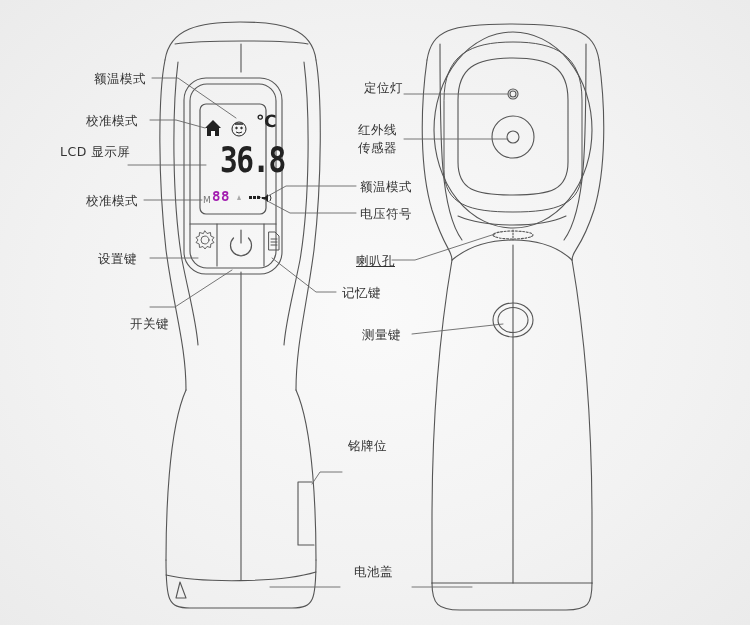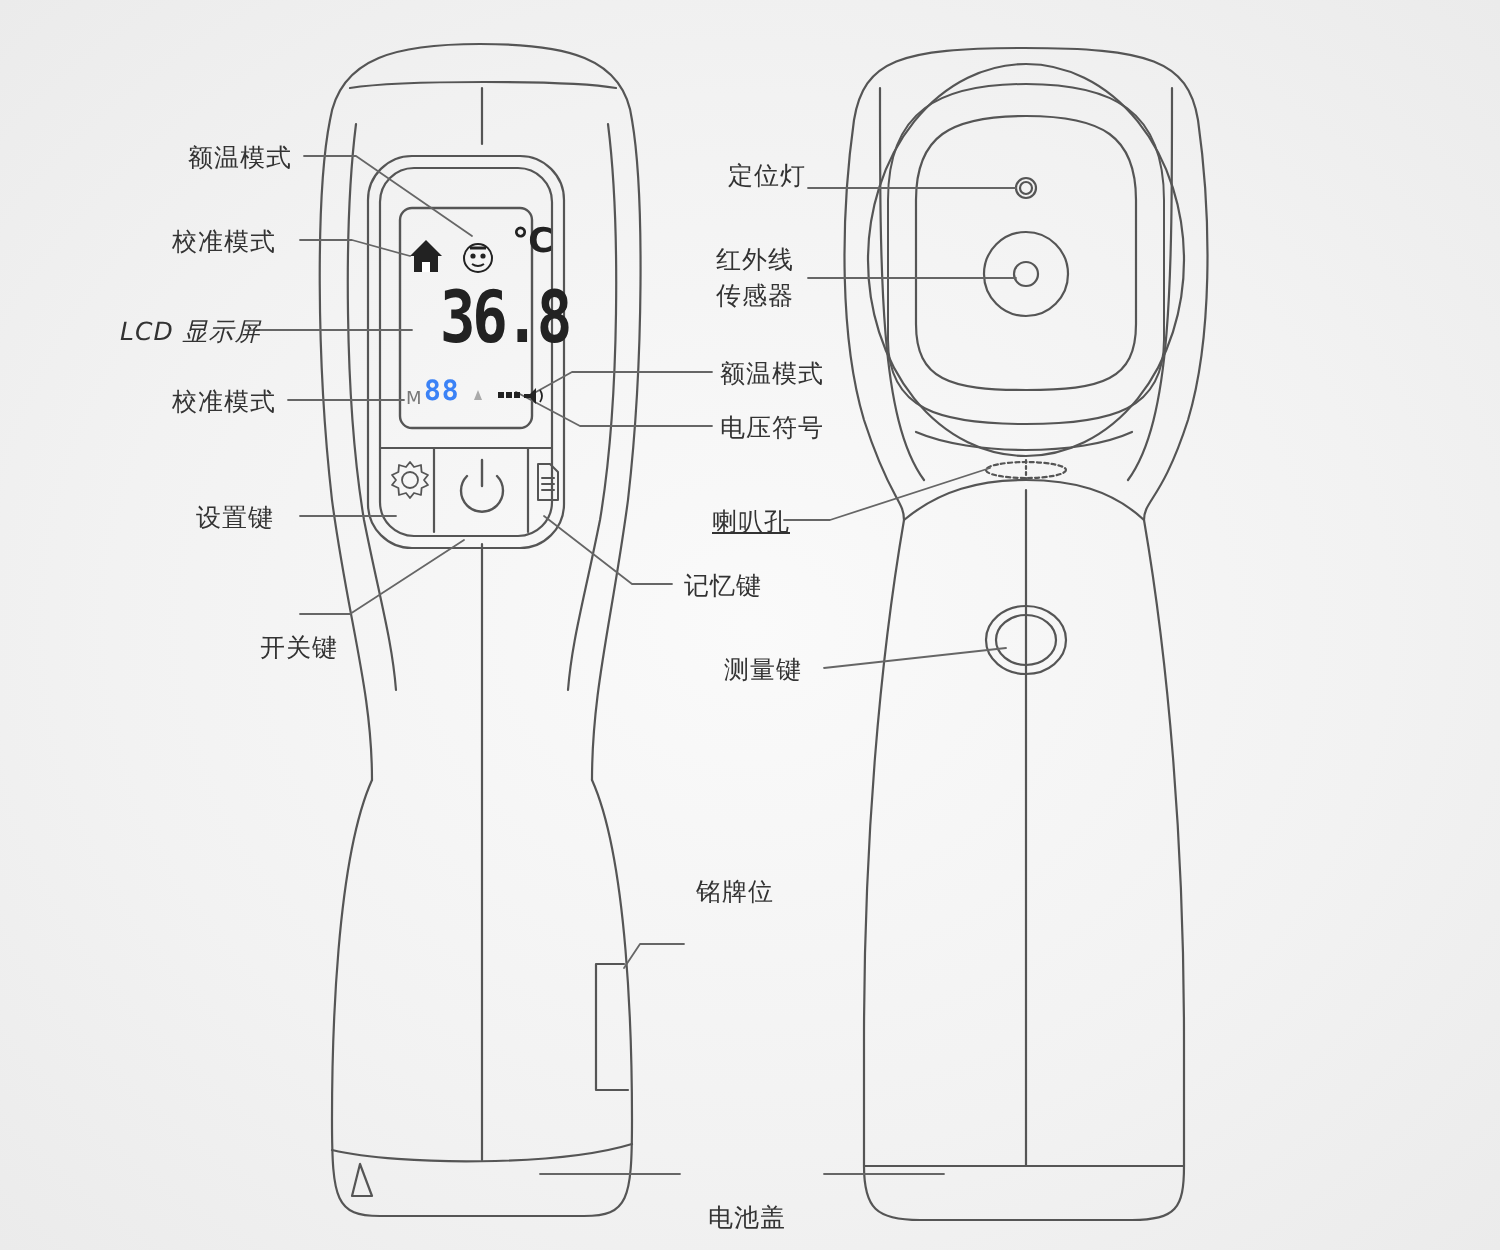--- a/index.html
+++ b/index.html
@@ -171,32 +171,32 @@
       <g>
         <path d="M262,197 L265,197 L268,194 L268,202 L265,199 L262,199 Z" fill="#222"></path>
         <path d="M270,195 Q272,198 270,201" fill="none" stroke="#222" stroke-width="0.9"></path>
       </g>
     </g>
   </svg>
 
   <span class="label" style="left:256px;top:114px;font-size:17px;font-weight:bold;color:#222;">℃</span>
   <span class="label lcd-digits" style="left:220px;top:140px;font-size:36px;line-height:40px;color:#222;letter-spacing:-2px;transform:scaleX(0.82);transform-origin:left top;">36.8</span>
   <span class="label" style="left:203px;top:193px;font-size:9px;color:#777;">M</span>
-  <span class="label lcd-digits" style="left:212px;top:189px;font-size:14px;color:#3b82f6;">88</span>
+  <span class="label lcd-digits" style="left:212px;top:189px;font-size:14px;color:#a21caf;">88</span>
 
   <span class="label" style="left:94px;top:71px;">额温模式</span>
   <span class="label" style="left:86px;top:113px;">校准模式</span>
-  <span class="label" style="left:60px;top:158px;font-style:italic;">LCD 显示屏</span>
+  <span class="label" style="left:60px;top:144px;">LCD 显示屏</span>
   <span class="label" style="left:86px;top:193px;">校准模式</span>
   <span class="label" style="left:98px;top:251px;">设置键</span>
   <span class="label" style="left:98px;top:316px;margin-left:32px;">开关键</span>
   <span class="label" style="left:360px;top:179px;">额温模式</span>
   <span class="label" style="left:360px;top:206px;text-align:right;">电压符号</span>
   <span class="label" style="left:342px;top:285px;">记忆键</span>
   <span class="label" style="left:348px;top:438px;text-align:right;">铭牌位</span>
-  <span class="label" style="left:354px;top:603px;font-family:Liberation Mono, monospace;">电池盖</span>
+  <span class="label" style="left:354px;top:564px;">电池盖</span>
 
   <span class="label" style="left:364px;top:80px;text-align:right;">定位灯</span>
   <span class="label multi" style="left:358px;top:121px;">红外线
 传感器</span>
   <span class="label" style="left:356px;top:253px;text-decoration:underline;">喇叭孔</span>
   <span class="label" style="left:362px;top:327px;">测量键</span>
 </div>
 
 </body></html>

